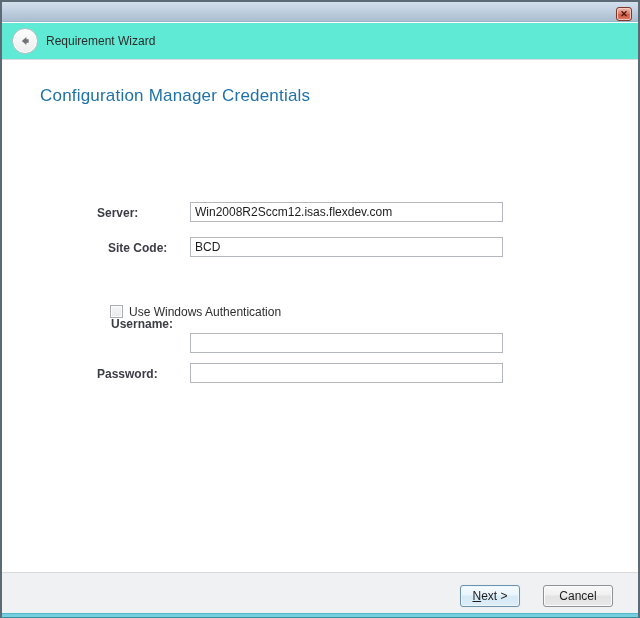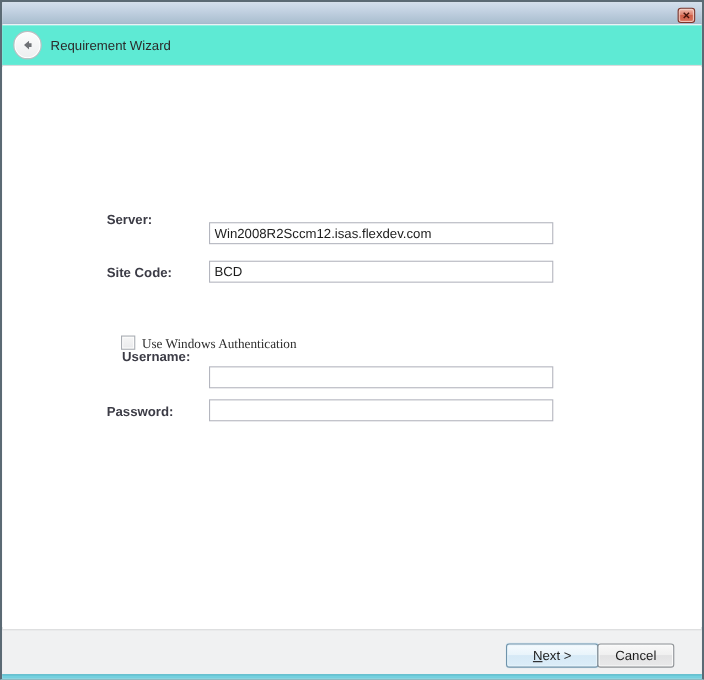--- a/index.html
+++ b/index.html
@@ -100,34 +100,33 @@
     width: 313px;
     height: 20px;
     border: 1px solid #b4b6bf;
     background: #ffffff;
     font-family: "Liberation Sans", sans-serif;
     font-size: 12px;
     color: #1c1c1c;
     padding: 1px 4px;
     outline: none;
   }
-  .lbl-server   { top: 191px; }
+  .lbl-server   { top: 204px; }
   .inp-server   { top: 200px; }
-  .lbl-sitecode { top: 239px; }
+  .lbl-sitecode { top: 239px; margin-left: 11px; }
   .inp-sitecode { top: 235px; }
   .lbl-username { top: 315px; text-align: center; }
   .inp-username { top: 331px; }
   .lbl-password { top: 365px; }
   .inp-password { top: 361px; }
   .checkbox-row {
     position: absolute;
     left: 108px; top: 303px;
     display: flex;
     cursor: default;
-    font-family: Liberation Serif, serif;
   }
   .checkbox {
     width: 13px; height: 13px;
     border: 1px solid #a9adb3;
     background: linear-gradient(#f6f6f6, #e9eaec);
     box-shadow: inset 0 0 0 1px #fdfdfd;
     cursor: pointer;
   }
   .checkbox-label {
     margin-left: 6px;
@@ -150,21 +149,21 @@
     border-radius: 3px;
     font-family: "Liberation Sans", sans-serif;
     font-size: 12px;
     color: #1d1d1d;
     text-align: center;
     line-height: 20px;
     cursor: pointer;
   }
   .btn-next {
     left: 458px;
-    width: 84px;
+    width: 60px;
     border: 1px solid #6e93ab;
     background: linear-gradient(#f6fbfe 0%, #e9f4fb 45%, #d6e9f6 50%, #dcedf8 100%);
     box-shadow: inset 0 0 0 1px #e9f5fc, 0 0 1px #b9d9ec;
   }
   .btn-cancel {
     left: 541px;
     width: 70px;
     border: 1px solid #8e9296;
     background: linear-gradient(#f8f8f8 0%, #f0f0f0 45%, #e2e2e3 50%, #e9e9ea 100%);
     box-shadow: inset 0 0 0 1px #fbfbfb;
@@ -195,20 +194,21 @@
     <div class="back-btn">
       <svg width="14" height="14" viewBox="0 0 16 16">
         <path d="M9.6 3.4 L4.4 8 L9.6 12.6 L9.6 9.9 L12.2 9.9 L12.2 6.1 L9.6 6.1 Z" fill="#6f7276"></path>
       </svg>
     </div>
     <span class="header-title">Requirement Wizard</span>
   </div>
 
   <div class="content"></div>
 
+  <h1 class="heading">Configuration Manager Credentials</h1>
 
   <label class="field-label lbl-server">Server:</label>
   <input class="text-input inp-server" type="text" value="Win2008R2Sccm12.isas.flexdev.com" style="">
 
   <label class="field-label lbl-sitecode">Site Code:</label>
   <input class="text-input inp-sitecode" type="text" value="BCD" style="">
 
   <div class="checkbox-row">
     <div class="checkbox"></div>
     <span class="checkbox-label">Use Windows Authentication</span>

